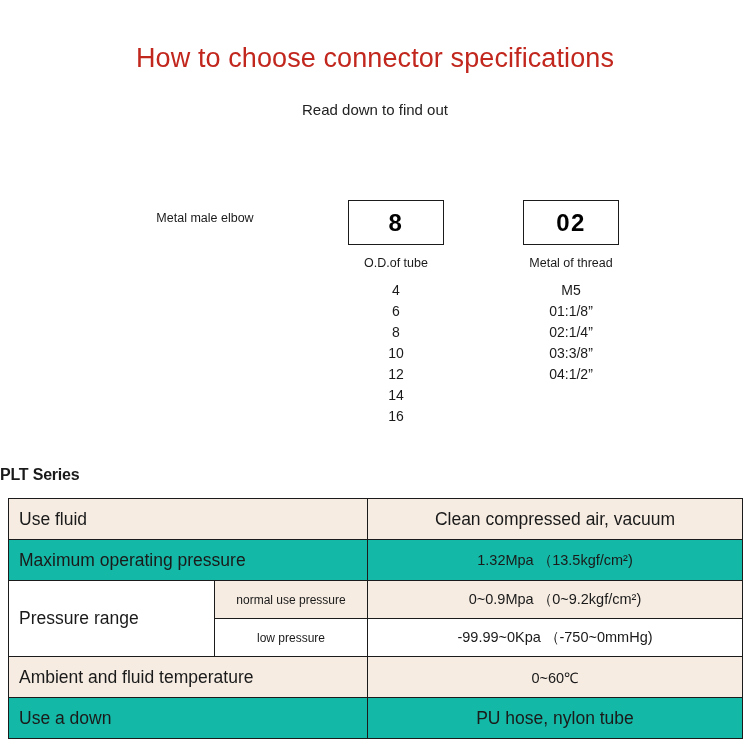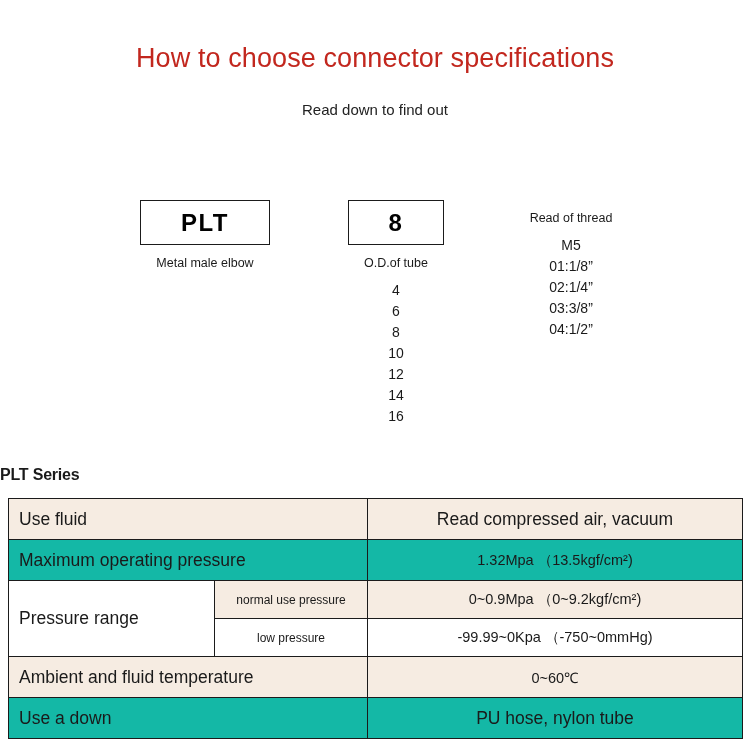--- a/index.html
+++ b/index.html
@@ -137,41 +137,41 @@
 </style>
 </head>
 <body>
 
 <div class="hero-title">How to choose connector specifications</div>
 <div class="hero-subtitle">Read down to find out</div>
 
 <div class="code-builder">
 
   <div class="code-group g1">
-    <div class="code-box">PLT</div>
     <div class="code-caption">Metal male elbow</div>
     <div class="code-options"></div>
   </div>
 
   <div class="code-group g2">
     <div class="code-box">8</div>
     <div class="code-caption">O.D.of tube</div>
     <div class="code-options">
       <span class="opt">4</span>
       <span class="opt">6</span>
       <span class="opt">8</span>
       <span class="opt">10</span>
       <span class="opt">12</span>
       <span class="opt">14</span>
       <span class="opt">16</span>
     </div>
   </div>
 
   <div class="code-group g3">
-    <div class="code-caption">Read of thread</div>
+    <div class="code-box">02</div>
+    <div class="code-caption">Metal of thread</div>
     <div class="code-options">
       <span class="opt">M5</span>
       <span class="opt">01:1/8”</span>
       <span class="opt">02:1/4”</span>
       <span class="opt">03:3/8”</span>
       <span class="opt">04:1/2”</span>
     </div>
   </div>
 
 </div>
@@ -180,21 +180,21 @@
 
 <table class="spec-table">
   <colgroup>
     <col style="width:206px">
     <col style="width:153px">
     <col style="width:375px">
   </colgroup>
   <tbody>
     <tr class="row-beige">
       <td class="lbl" colspan="2">Use fluid</td>
-      <td class="val">Read compressed air, vacuum</td>
+      <td class="val">Clean compressed air, vacuum</td>
     </tr>
     <tr class="row-white">
       <td class="lbl" colspan="2">Maximum operating pressure</td>
       <td class="val small">1.32Mpa （13.5kgf/cm²)</td>
     </tr>
     <tr>
       <td class="lbl cell-white" rowspan="2">Pressure range</td>
       <td class="sub-lbl cell-beige">normal use pressure</td>
       <td class="val small cell-beige">0~0.9Mpa （0~9.2kgf/cm²)</td>
     </tr>

